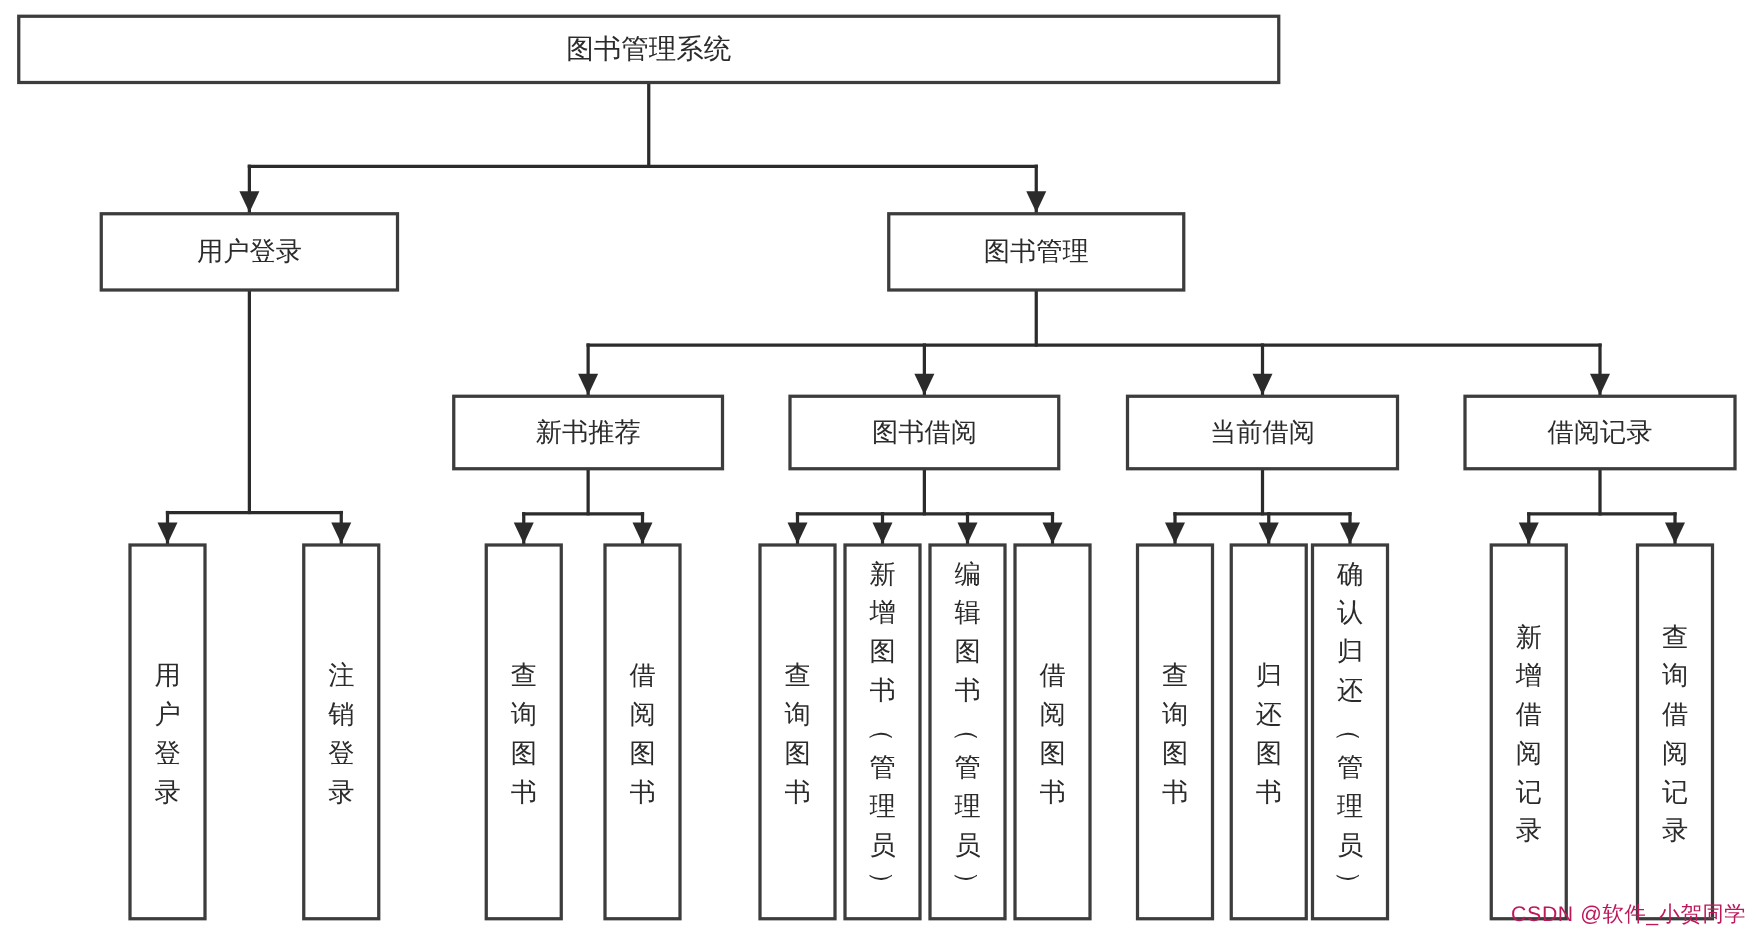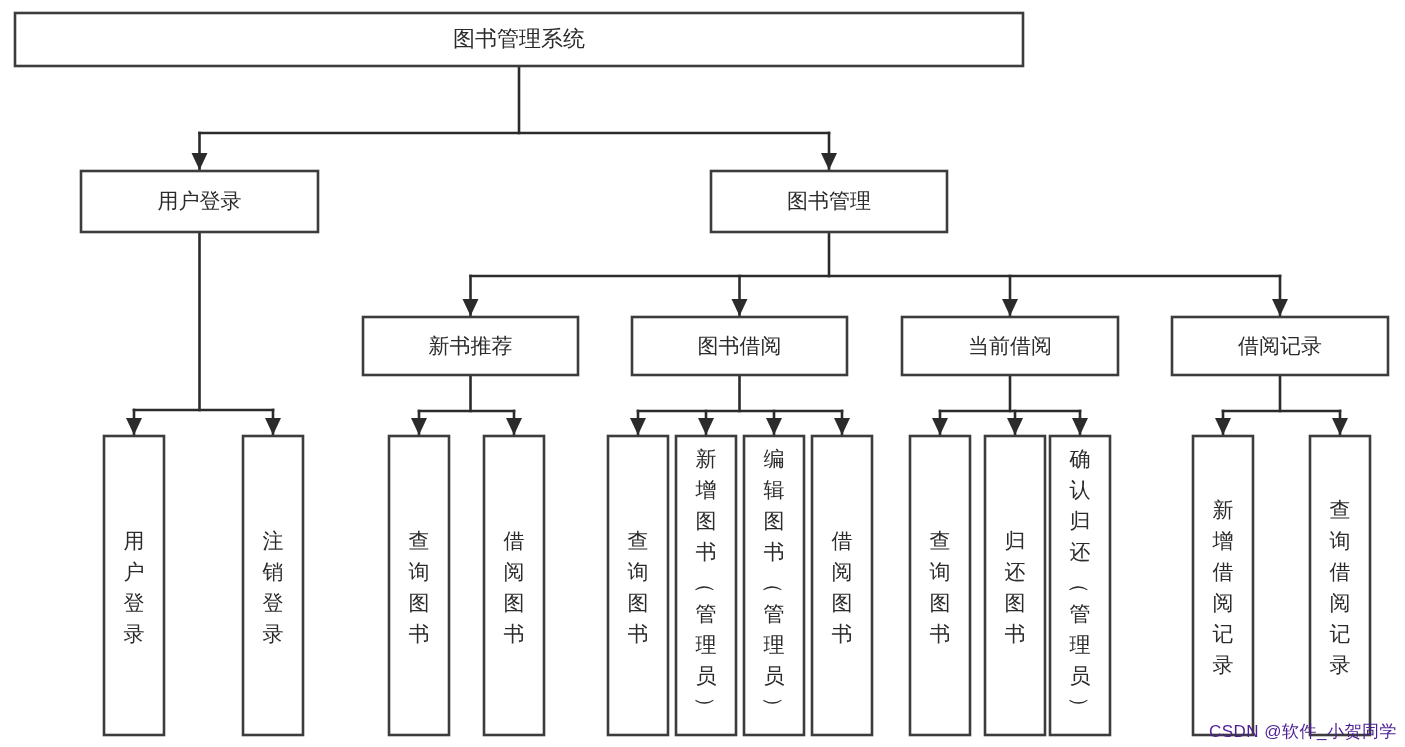--- a/index.html
+++ b/index.html
@@ -56,21 +56,21 @@
   .arrow-head {
     fill: #2b2b2b;
     stroke: none;
   }
   .watermark {
     position: absolute;
     right: 8px;
     bottom: 4px;
     font-family: "Liberation Sans", "DejaVu Sans", sans-serif;
     font-size: 17px;
-    color: #4c1d95;
+    color: #be185d;
     white-space: nowrap;
     letter-spacing: 0.5px;
     user-select: none;
   }
 </style>
 </head>
 <body>
 
 <div id="diagram-root">
 

